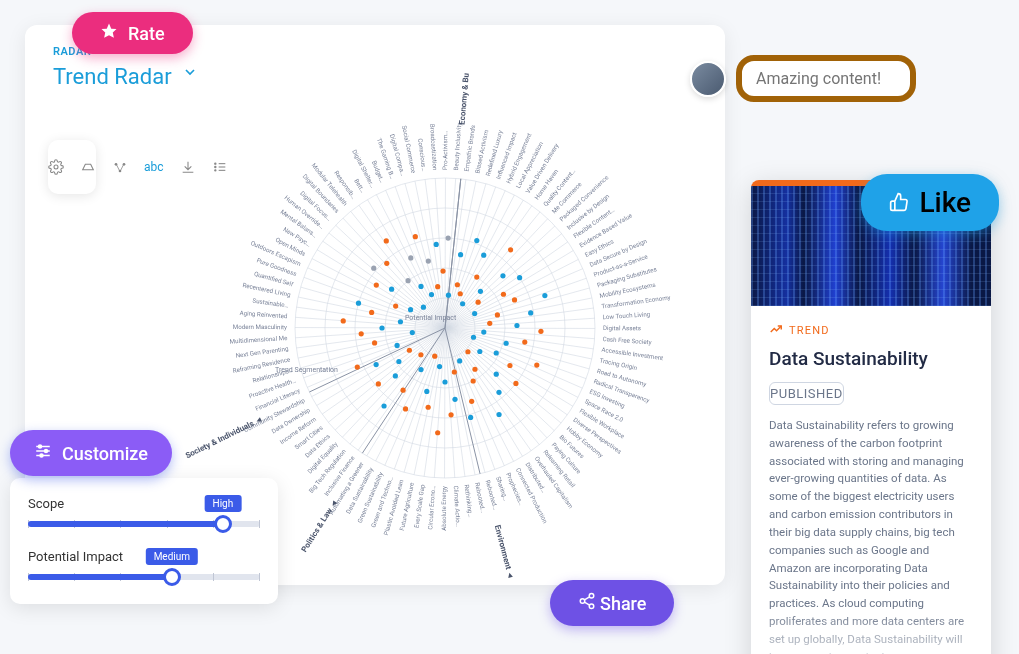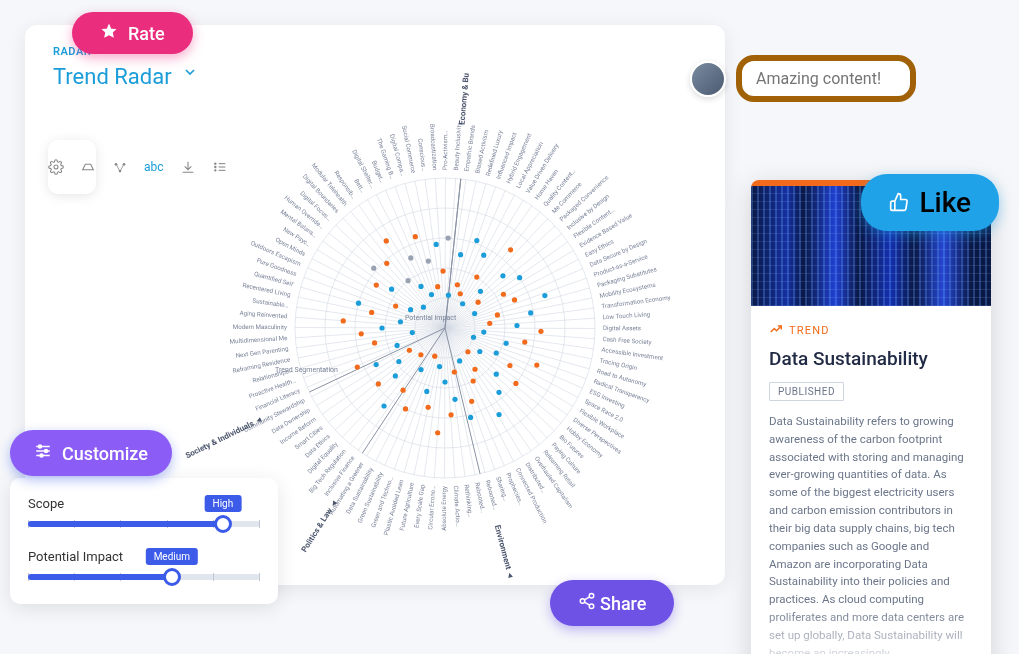--- a/index.html
+++ b/index.html
@@ -37,21 +37,21 @@
 .avatar { width: 36px; height: 36px; border-radius: 50%; background: linear-gradient(135deg,#7a8ba0,#4a5a70); border: 2px solid #fff; box-shadow: 0 2px 6px rgba(0,0,0,0.15); }
 .comment-input { width: 180px; padding: 8px 14px; border: 6px solid #a16207; border-radius: 18px; font-size: 16px; color: #6a7485; background: #fff; }
 
 .trend-card { position: absolute; right: 28px; top: 180px; width: 240px; background: #fff; border-radius: 8px; box-shadow: 0 6px 28px rgba(0,0,0,0.15); z-index: 10; overflow: hidden; }
 .trend-card-top { height: 6px; background: #f26a1b; }
 .trend-card-img { height: 120px; background: linear-gradient(90deg, #0a1845 0%, #1530a0 15%, #0a1845 22%, #2040d0 35%, #0a1845 45%, #1530b0 58%, #0a1845 68%, #2545d0 80%, #0a1845 92%); position: relative; }
 .trend-card-img::before { content:''; position:absolute; inset:0; background: repeating-linear-gradient(90deg, rgba(100,160,255,0.3) 0 2px, transparent 2px 6px), repeating-linear-gradient(0deg, rgba(150,200,255,0.15) 0 1px, transparent 1px 8px); }
 .trend-card-body { padding: 16px 18px 24px; position: relative; }
 .trend-label { color: #f26a1b; font-size: 11px; font-weight: 400; letter-spacing: 1.2px; display: flex; align-items: center; gap: 6px; }
 .trend-title { font-size: 19px; color: #222b45; font-weight: 500; margin-top: 8px; }
-.trend-badge { display:inline-block; margin-top: 12px; padding: 3px 8px; border: 1px solid #cfd6e2; border-radius: 1px; font-size: 10px; color: #6b768a; letter-spacing: 0.5px; }
+.trend-badge { display:inline-block; margin-top: 12px; padding: 3px 0; border: 1px solid #cfd6e2; border-radius: 6px; font-size: 13px; color: #6b768a; letter-spacing: 0.5px; }
 .trend-text { margin-top: 12px; font-size: 11.5px; line-height: 1.55; color: #6b768a; }
 .trend-fade { position: absolute; left:0; right:0; bottom:0; height: 80px; background: linear-gradient(180deg, rgba(255,255,255,0) 0%, #fff 85%); }
 
 
 .radar { position: absolute; left: 140px; top: 48px; width: 560px; height: 520px; }
 .radar svg { width: 100%; height: 100%; }
 .ring { fill: none; stroke: #d2d8e3; stroke-width: 0.6; }
 .axis-line { stroke: #d2d8e3; stroke-width: 0.6; }
 .sector-line { stroke: #8a93a5; stroke-width: 1; }
 .dot-blue { fill: #1a9dd9; }

